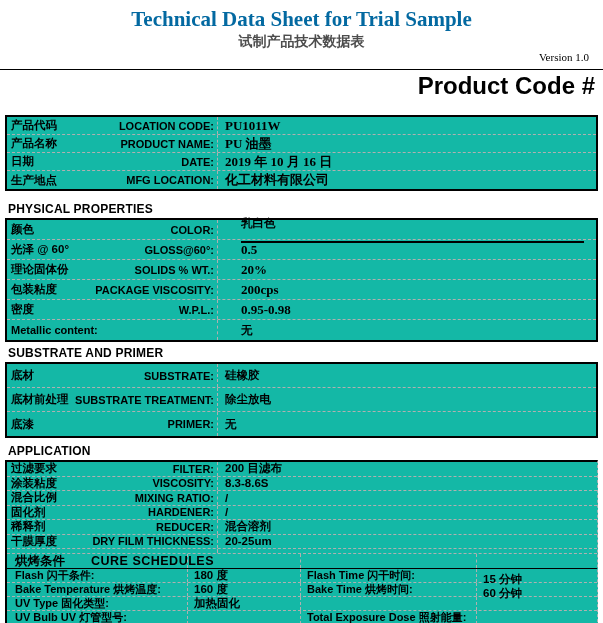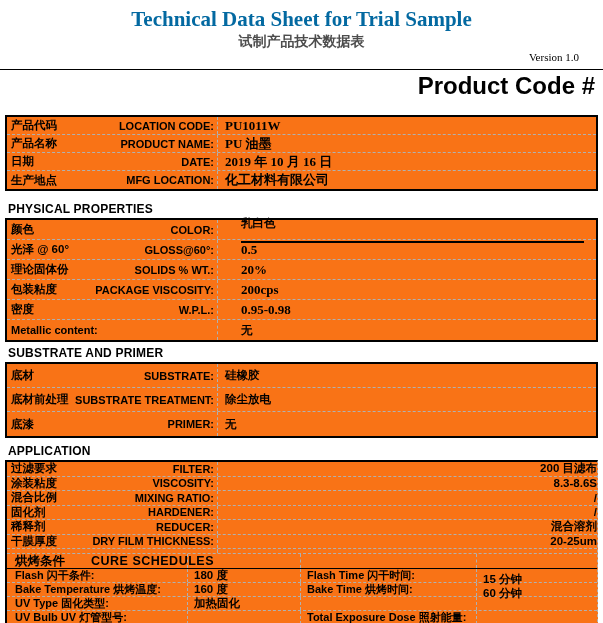--- a/index.html
+++ b/index.html
@@ -4,39 +4,39 @@
 <style>
   * { box-sizing: border-box; margin: 0; padding: 0; }
   html, body { width: 603px; height: 623px; background: #ffffff; overflow: hidden; }
   body { font-family: "Liberation Sans", sans-serif; color: #000; }
 
   .title { text-align: center; font-family: "Liberation Serif", serif; font-weight: bold;
            font-size: 21px; line-height: 24px; color: #0369a1; padding-top: 7px; }
   .subtitle { text-align: center; font-weight: bold; font-size: 14px; line-height: 17px;
               color: #4d4d4d; margin-top: 2px; }
   .version { text-align: right; font-family: "Liberation Serif", serif; font-size: 11px;
-             line-height: 13px; padding-right: 24px; margin-top: 1px; }
+             line-height: 13px; padding-right: 14px; margin-top: 1px; }
   .rule { border-top: 1px solid #000; margin-top: 5px; }
   .product-code { text-align: right; font-weight: bold; font-size: 24px; line-height: 28px;
                   padding-right: 8px; margin-top: 2px; }
 
   .sec-head { font-weight: bold; font-size: 12px; line-height: 14px; margin-left: 8px;
               margin-bottom: 2px; letter-spacing: 0.2px; }
   .mt-phys { margin-top: 11px; }
   .mt-sub  { margin-top: 4px; }
   .mt-app  { margin-top: 6px; }
 
-  .tbl { margin: 0 5px; border: 2px solid #000; background: #f97316; }
+  .tbl { margin: 0 5px; border: 2px solid #000; background: #14b8a6; }
   .tbl-info { margin-top: 15px; }
   .row { display: flex; align-items: center; border-bottom: 1px dashed #b0b0b0; }
   .row:last-child { border-bottom: none; }
   .tbl-info .row { height: 18px; }
   .tbl-phys .row { height: 20px; gap: 16px; }
   .tbl-sub  .row { height: 24px; }
-  .app-row { height: 14.5px; text-align: right; }
+  .app-row { height: 14.5px; }
 
   .label-cell { width: 211px; flex: none; align-self: stretch; display: flex;
                 justify-content: space-between; align-items: center;
                 padding: 0 3px 0 4px; border-right: 1px dashed #b0b0b0; }
   .cn { font-size: 11.5px; font-weight: bold; white-space: nowrap; }
   .en { font-size: 11px; font-weight: bold; white-space: nowrap; }
   .value-cell { flex: 1; padding-left: 7px; font-weight: bold; white-space: nowrap; overflow: hidden; }
   .serif-val { font-family: "Liberation Serif", serif; font-size: 13px; }
   .sans-val { font-size: 11.5px; }
   .uline { display: block; border-bottom: 2px solid #000; margin-right: 12px; padding-bottom: 10px; }

